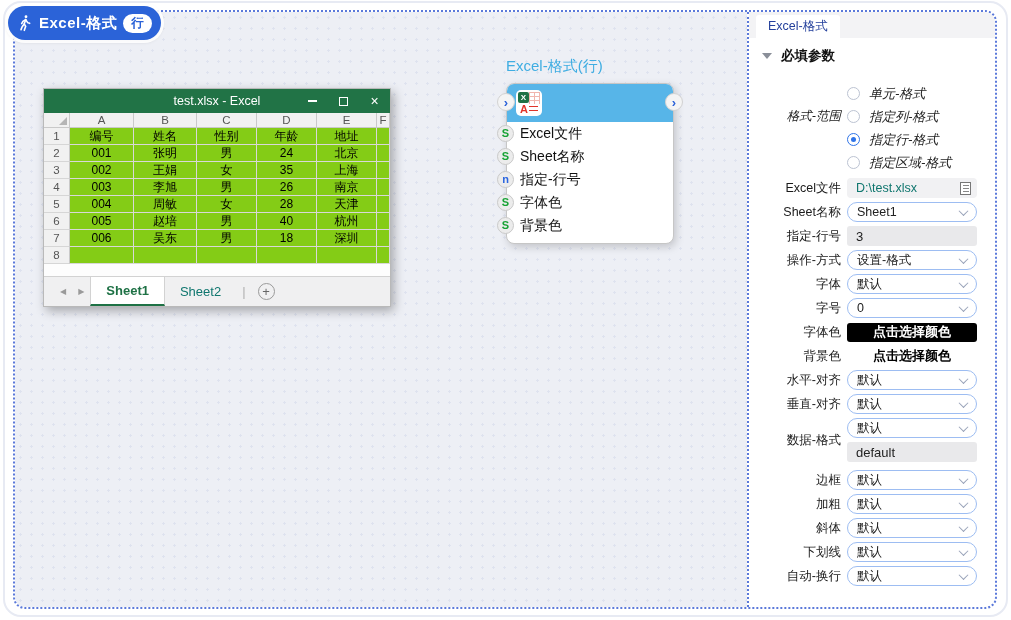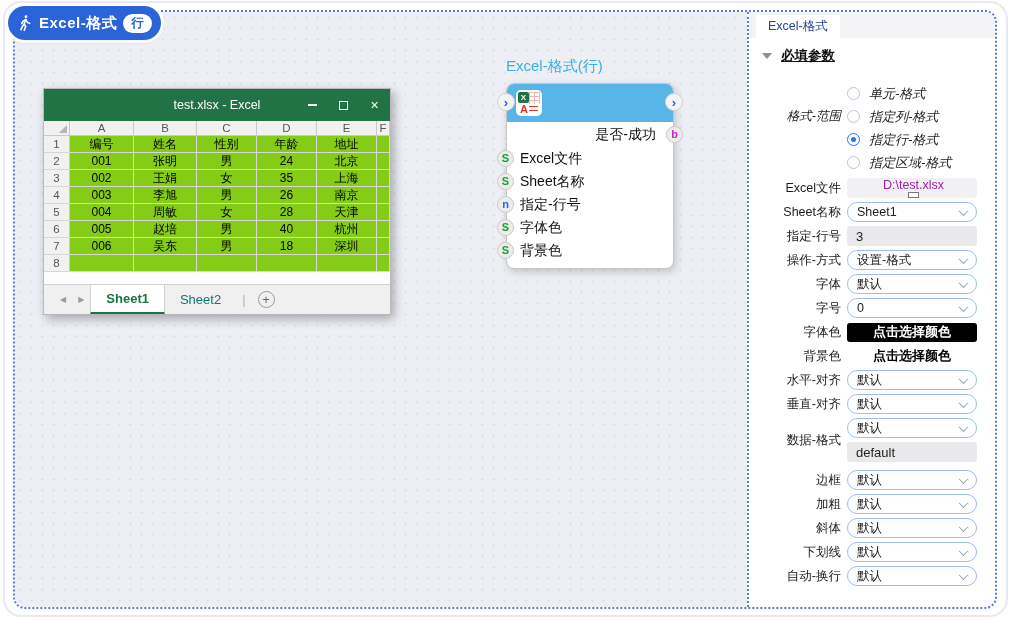--- a/index.html
+++ b/index.html
@@ -21,21 +21,21 @@
     display:flex; align-items:center; gap:6px; padding:0 9px 0 9px;
     background:#2b63d8; border-radius:17px;
     box-shadow:0 0 0 3px rgba(255,255,255,0.9), 0 1px 4px rgba(0,0,0,0.25); }
   .badge-label { color:#fff; font-weight:bold; font-size:15px; letter-spacing:0.5px; }
   .badge-pill { background:#fff; color:#2b63d8; font-weight:bold; font-size:12.5px;
     padding:1px 8px; border-radius:10px; }
 
   
   .xl { position:absolute; left:28px; top:76px; width:348px; background:#fff;
     border:1px solid #b9b9b9; box-shadow:3px 4px 10px rgba(0,0,0,0.30); }
-  .xl-title { position:relative; height:32px; background:#217346; display:flex;
+  .xl-title { position:relative; height:24px; background:#217346; display:flex;
     align-items:center; justify-content:flex-end; }
   .xl-title-text { position:absolute; left:0; right:0; text-align:center; color:#fff;
     font-size:12.5px; }
   .xl-btn { width:31px; height:24px; display:flex; align-items:center; justify-content:center;
     color:#fff; font-size:14px; z-index:2; }
   .mini-bar { width:9px; height:1.5px; background:#fff; display:block; }
   .max-box { width:9px; height:9px; border:1.2px solid #fff; display:block; }
   .xl-grid { display:grid; grid-template-columns:26px 64px 63px 60px 60px 60px 1fr; }
   .hc { height:15px; background:#f1f1f1; border-right:1px solid #c9c9c9; border-bottom:1px solid #c9c9c9;
     display:flex; align-items:center; justify-content:center; font-size:11.5px; color:#555; position:relative; }
@@ -96,40 +96,40 @@
 
   
   .panel { width:248px; flex:0 0 248px; background:#fff; border-left:2px dotted #5b79da;
     border-radius:0 10px 10px 0; display:flex; flex-direction:column; }
   .panel-strip { height:26px; background:#f3f3f5; display:flex; align-items:flex-end; }
   .panel-tab { margin-left:7px; height:23px; background:#fff; border-radius:3px 3px 0 0;
     padding:0 12px; display:flex; align-items:center; color:#24409c; font-size:12.5px; }
   .section-head { display:flex; align-items:center; gap:9px; margin:9px 0 2px 13px; }
   .tri-down { width:0; height:0; border-left:5px solid transparent; border-right:5px solid transparent;
     border-top:6px solid #8a8f99; }
-  .section-title { font-weight:bold; font-size:13.5px; color:#111;text-decoration:underline; }
+  .section-title { font-weight:bold; font-size:13.5px; color:#111; }
   .radios { margin-top:15px;font-style:italic; }
   .prow { display:flex; align-items:center; height:23px; }
   .plabel { width:92px; text-align:right; font-size:12.5px; color:#1a1a1a; flex:0 0 92px; }
   .pctrl { margin-left:6px; width:130px; display:flex; align-items:center; }
   .radio { width:13px; height:13px; border-radius:50%; border:1.5px solid #bcc3d2; background:#fff;
     position:relative; flex:0 0 13px; }
   .radio.sel { border-color:#2f74e8; }
   .radio.sel::after { content:""; position:absolute; left:2.5px; top:2.5px; width:5px; height:5px;
     border-radius:50%; background:#2f74e8; }
   .rlabel { margin-left:9px; font-size:13px; color:#222; }
   .fields { margin-top:4px; }
   .frow { display:flex; align-items:center; height:20px; margin-bottom:4px; }
   .frow.gap-top { margin-top:8px; }
   .dd { width:130px; height:20px; border:1.5px solid #9dbdf2; border-radius:10px; background:#fff;
     display:flex; align-items:center; justify-content:space-between; padding:0 9px; font-size:12.5px; color:#222; }
   .chev { width:7px; height:7px; border-right:1.8px solid #98a2b8; border-bottom:1.8px solid #98a2b8;
     transform:rotate(45deg) translate(-1px,-1px); }
   .filefield { width:130px; height:20px; background:#f1f1f3; border-radius:4px; display:flex;
-    align-items:center; justify-content:space-between; padding:0 6px 0 9px; font-size:12.5px; color:#a21caf;flex-direction:column; }
+    align-items:center; justify-content:space-between; padding:0 6px 0 9px; font-size:12.5px; color:#0f766e; }
   .doc-icon { width:11px; height:13px; border:1px solid #777; background:#fff; position:relative; }
   .doc-icon::after { content:""; position:absolute; left:1.5px; right:1.5px; top:2px; bottom:2px;
     background:repeating-linear-gradient(to bottom, #888 0 1px, transparent 1px 3px); }
   .ginput { width:130px; height:20px; background:#e9e9eb; border-radius:3px; display:flex;
     align-items:center; padding-left:9px; font-size:13px; color:#222; }
   .color-btn { width:130px; height:19px; background:#000; color:#fff; font-weight:bold; font-size:13px;
     border-radius:3px; display:flex; align-items:center; justify-content:center; }
   .color-btn.plain { background:transparent; color:#000; }
   .frow.dbl { height:44px; align-items:center; }
   .dbl-controls { margin-left:6px; display:flex; flex-direction:column; gap:4px; }
@@ -250,24 +250,20 @@
           <div class="node-icon">
             <div class="ni-x">X</div>
             <div class="ni-grid"></div>
             <div class="ni-a">A</div>
             <div class="ni-lines"></div>
           </div>
           <div class="nchev left">›</div>
           <div class="nchev right">›</div>
         </div>
 
-        <div class="node-row out">
-          <span class="nlabel">是否-成功</span>
-          <span class="port pr pb">b</span>
-        </div>
 
         <div class="node-row">
           <span class="port pl pS">S</span>
           <span class="nlabel">Excel文件</span>
         </div>
         <div class="node-row">
           <span class="port pl pS">S</span>
           <span class="nlabel">Sheet名称</span>
         </div>
         <div class="node-row">

